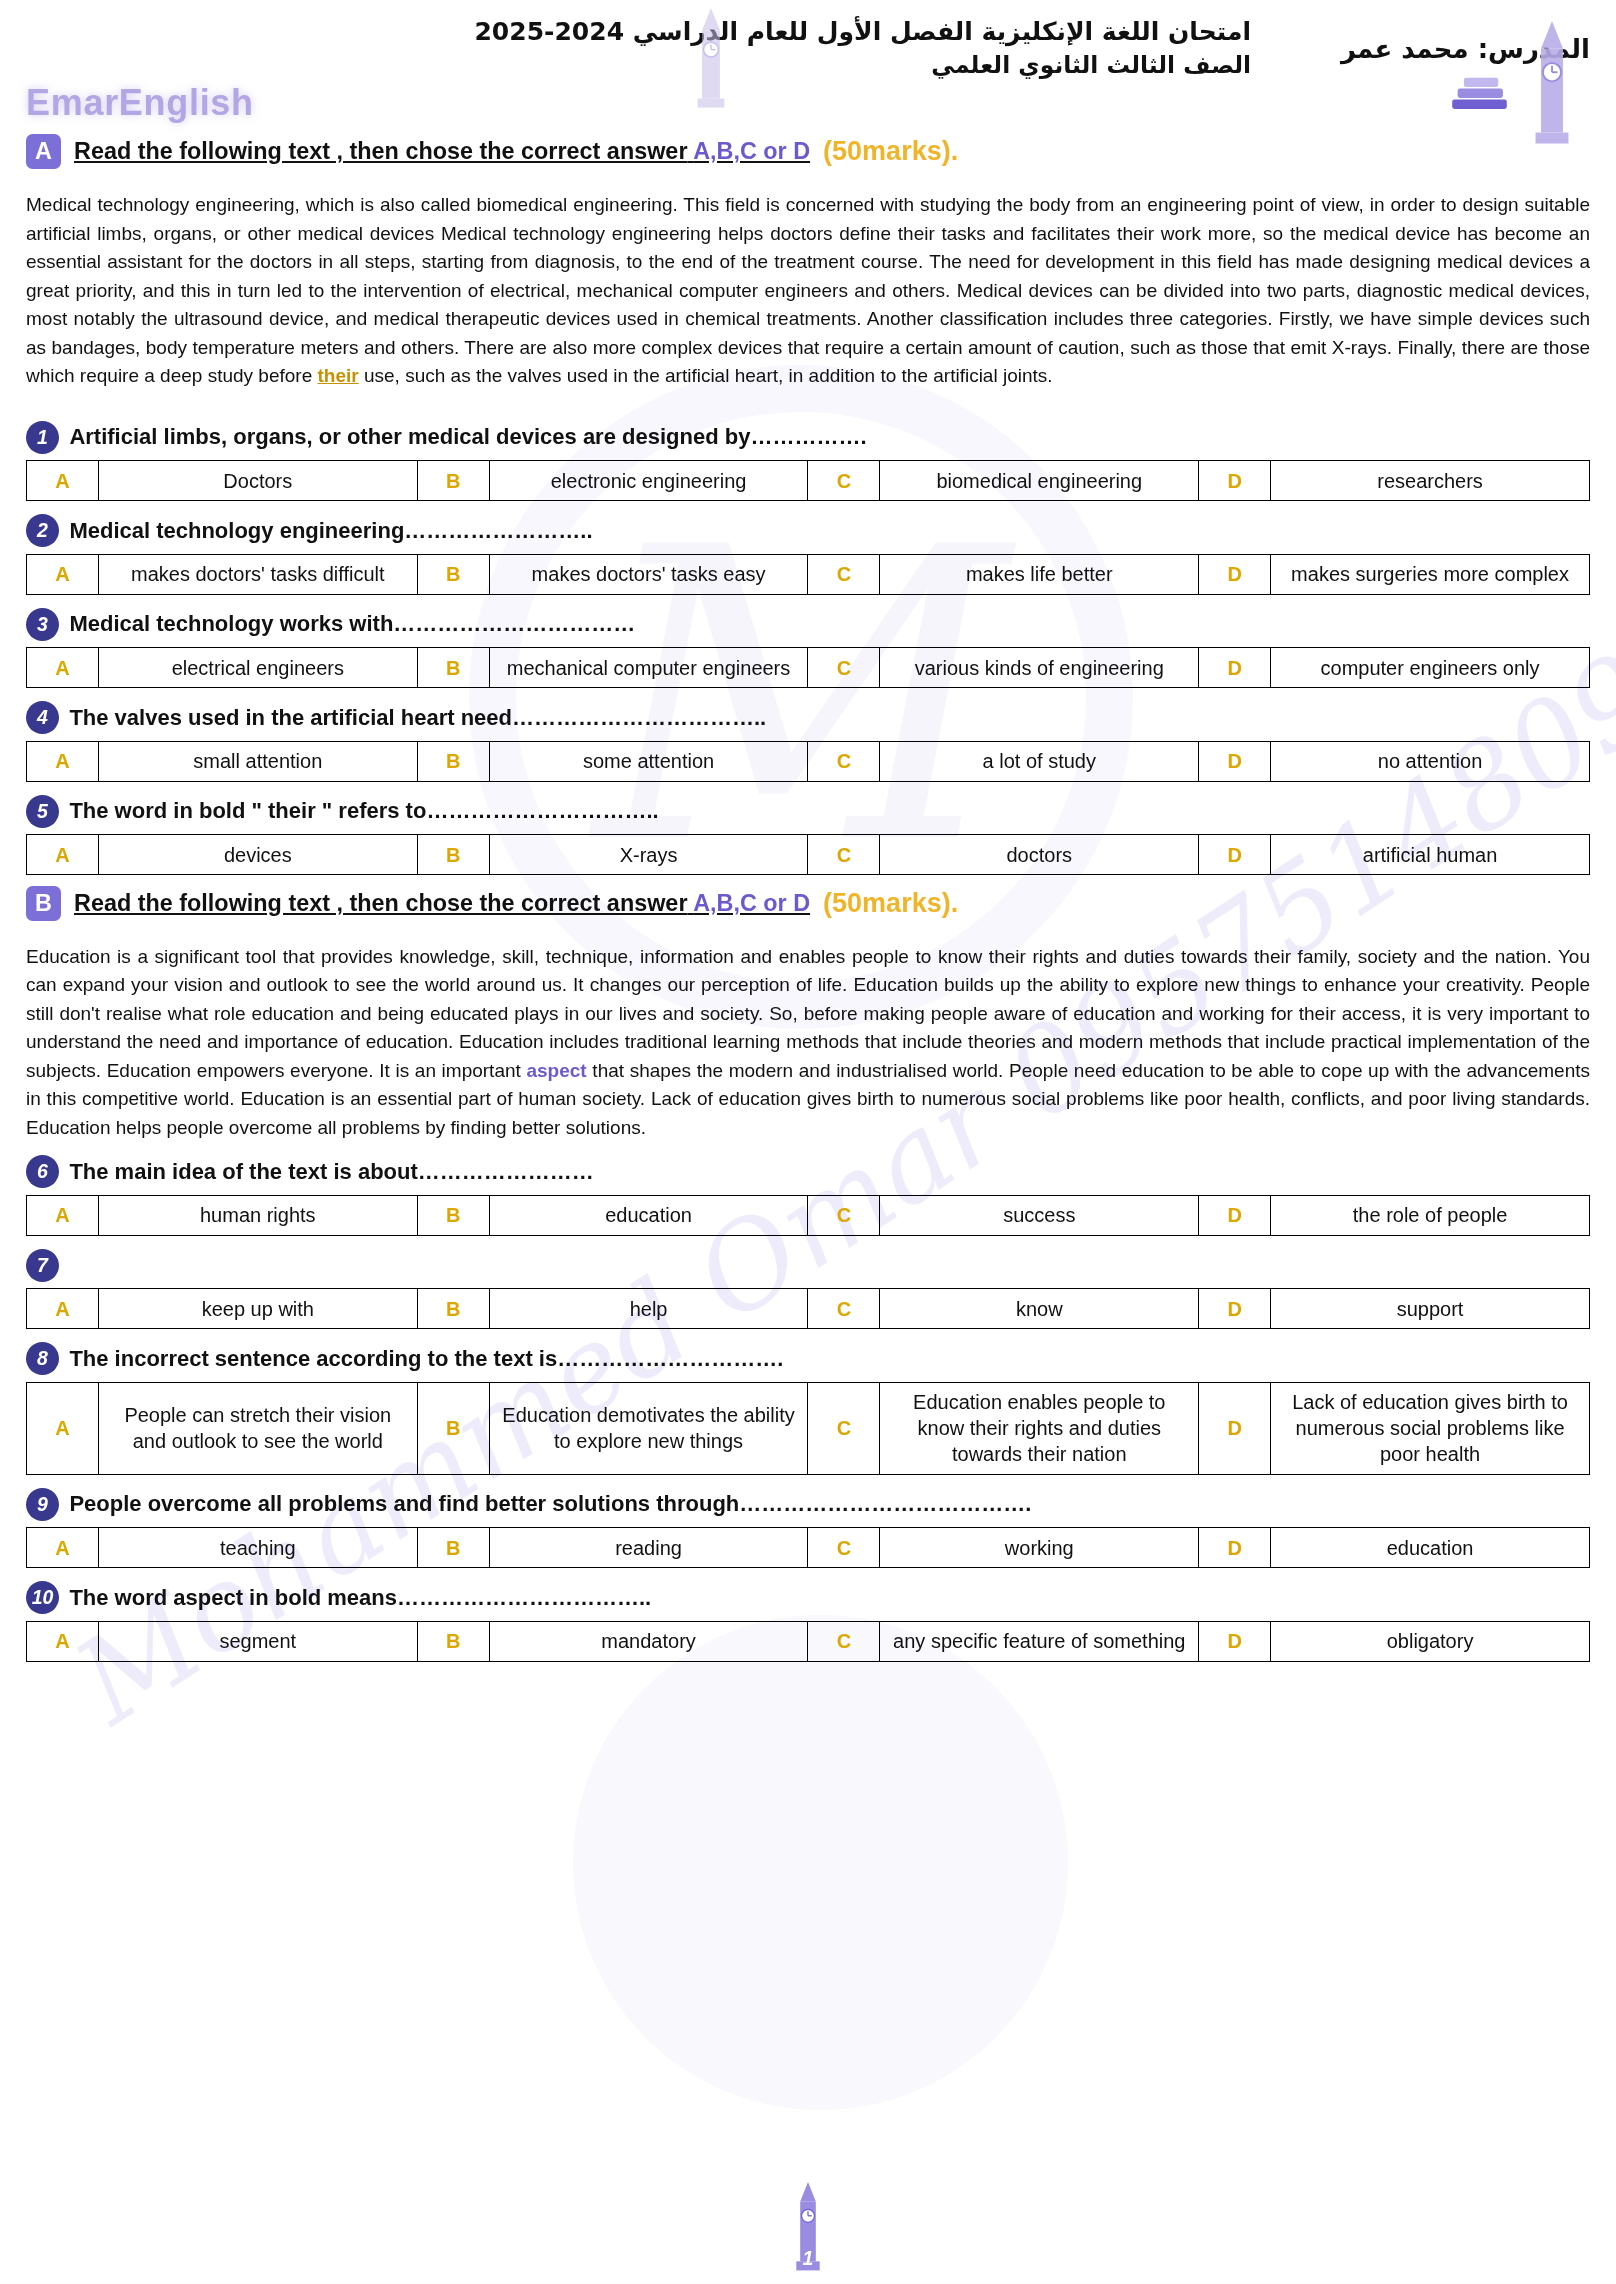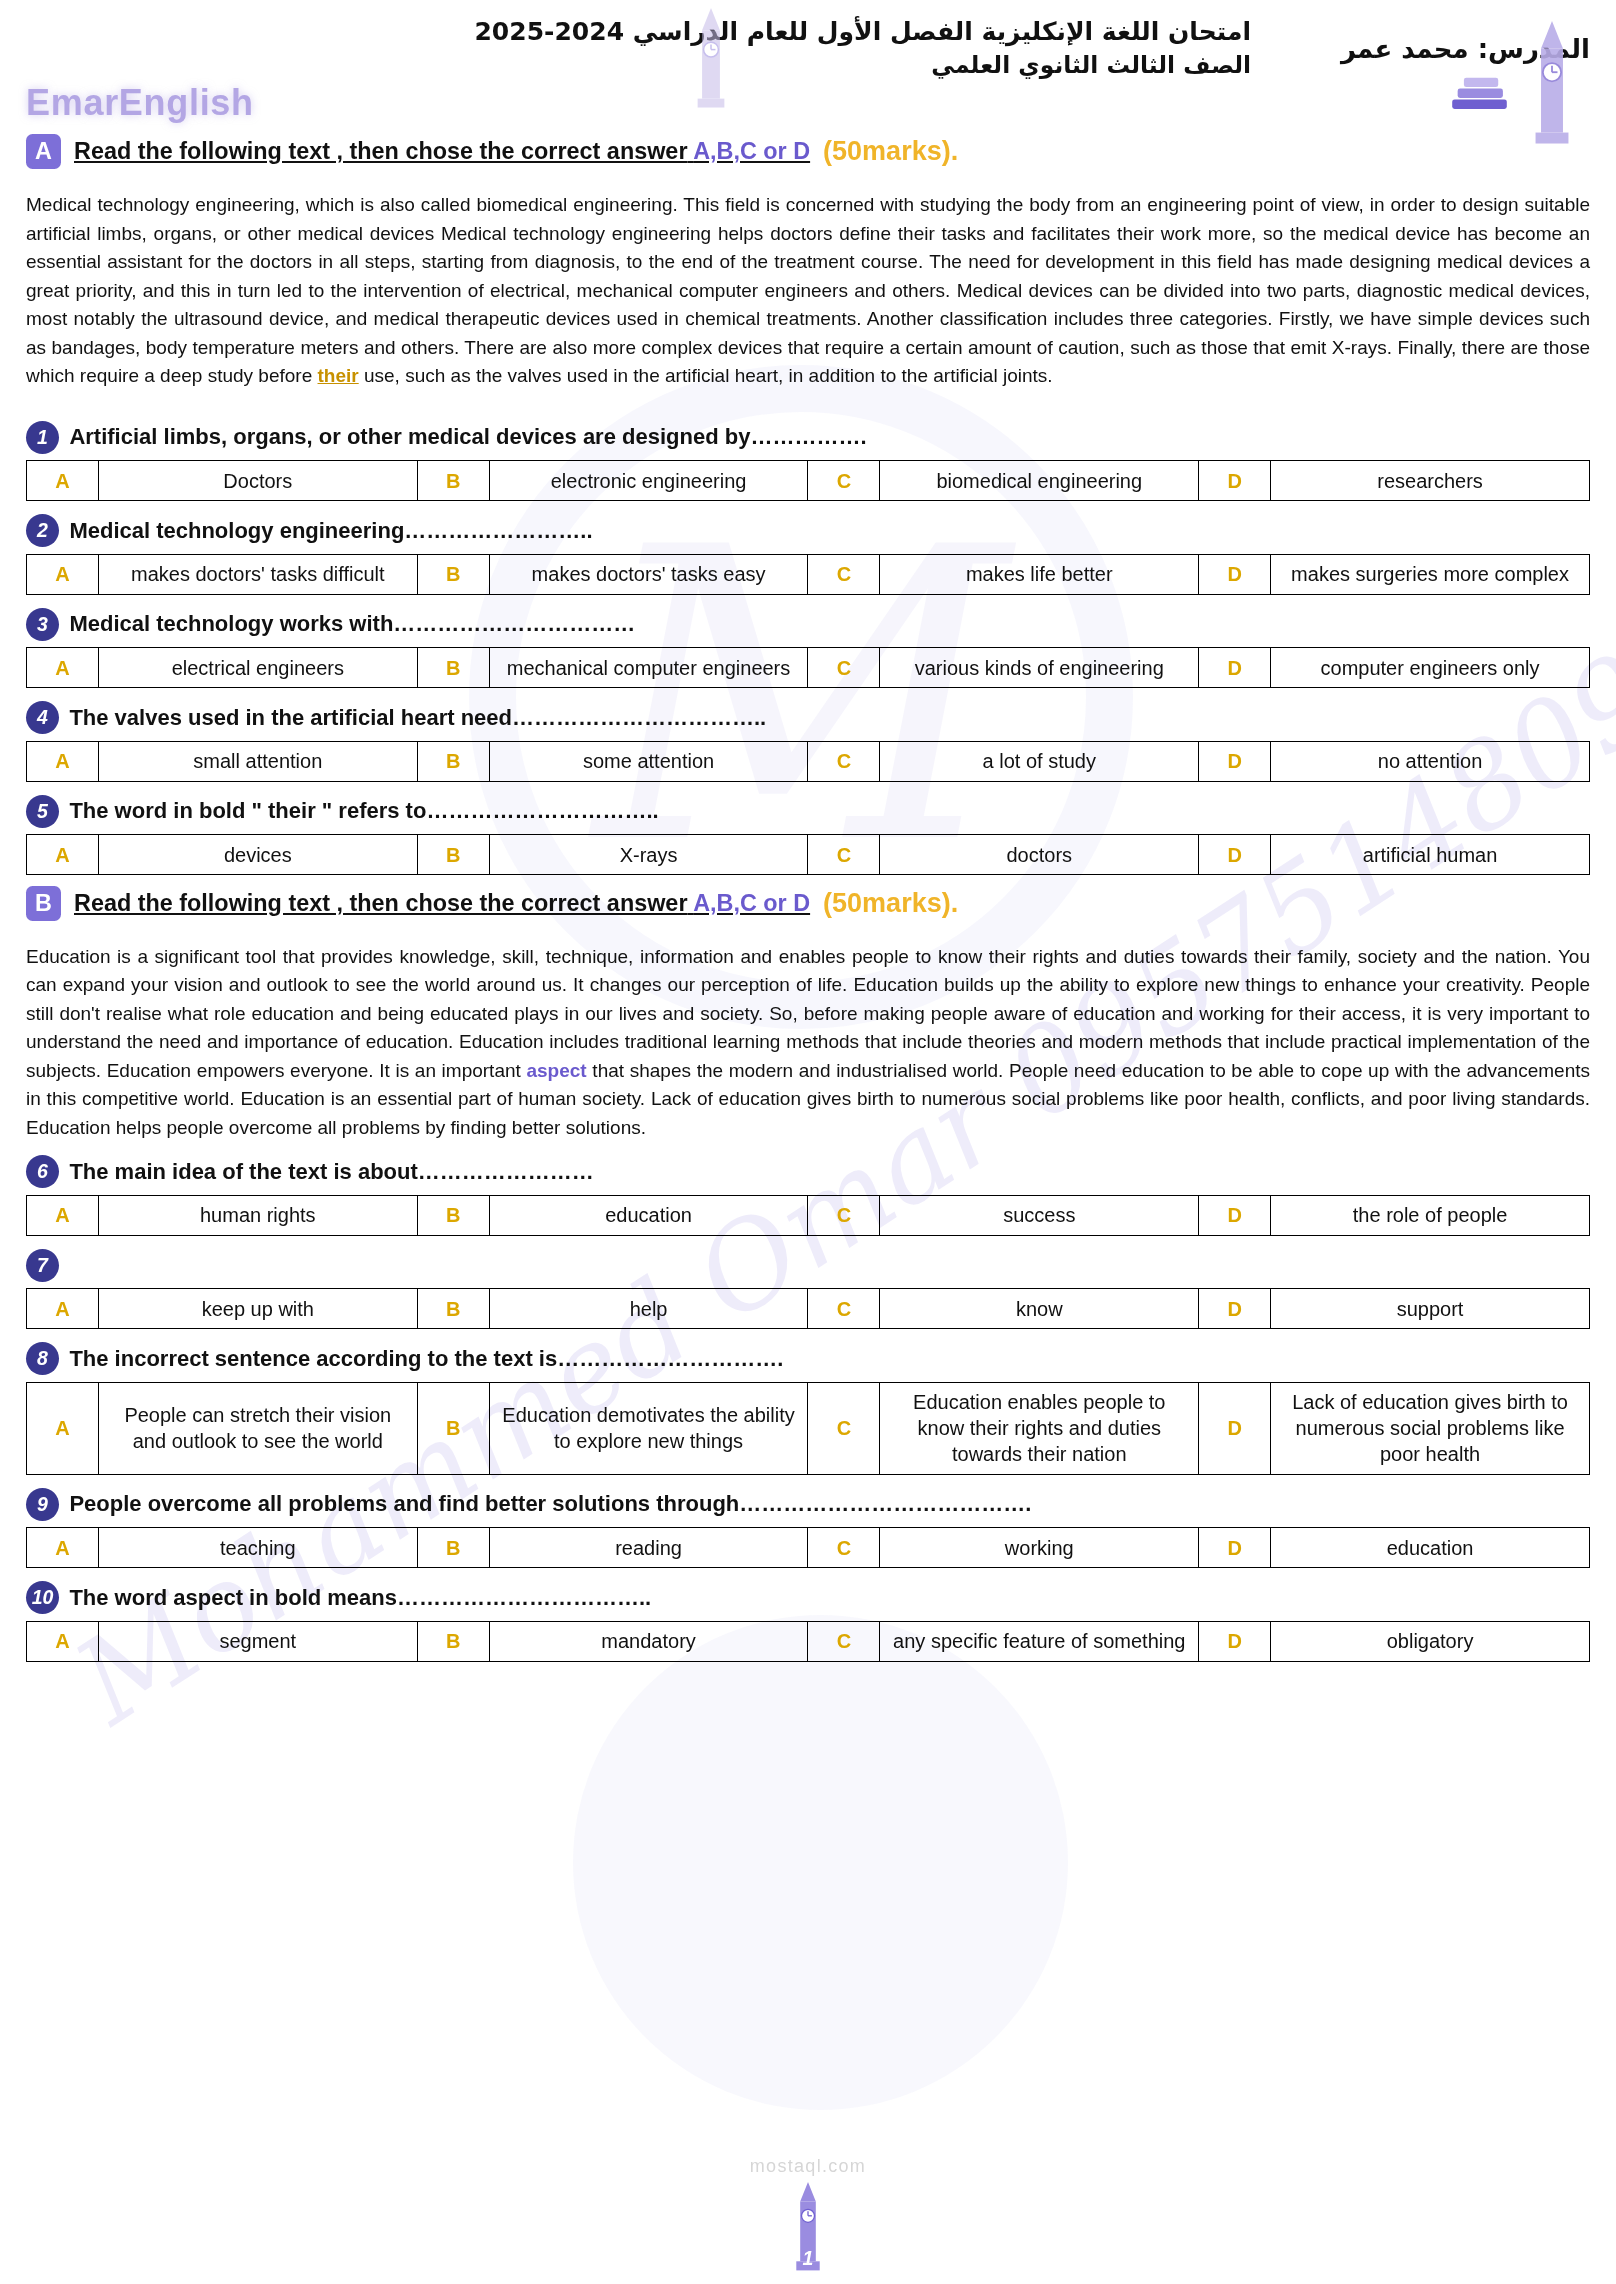--- a/index.html
+++ b/index.html
@@ -429,21 +429,20 @@
           <td class="letter">D</td>
                 <td>obligatory</td>
         </tr>
             </tbody>
           </table>
       </div>
     </section>
   </div>
 
   <div class="footer">
-    <div class="m-en">mostaql.com</div>
     <div class="pageno-wrap">
       <svg width="40" height="91" viewBox="0 0 60 140">
         <rect x="18" y="30" width="24" height="92" fill="#9a8ce0"></rect>
           <polygon points="30,0 42,30 18,30" fill="#9a8ce0"></polygon>
         <circle cx="30" cy="52" r="10" fill="#fff" stroke="#6f5fd0" stroke-width="2"></circle>
         <line x1="30" y1="52" x2="30" y2="45" stroke="#6f5fd0" stroke-width="2"></line>
           <line x1="30" y1="52" x2="36" y2="52" stroke="#6f5fd0" stroke-width="2"></line>
         <rect x="12" y="122" width="36" height="14" fill="#9a8ce0"></rect>
       </svg>
       <span class="pageno">1</span>

